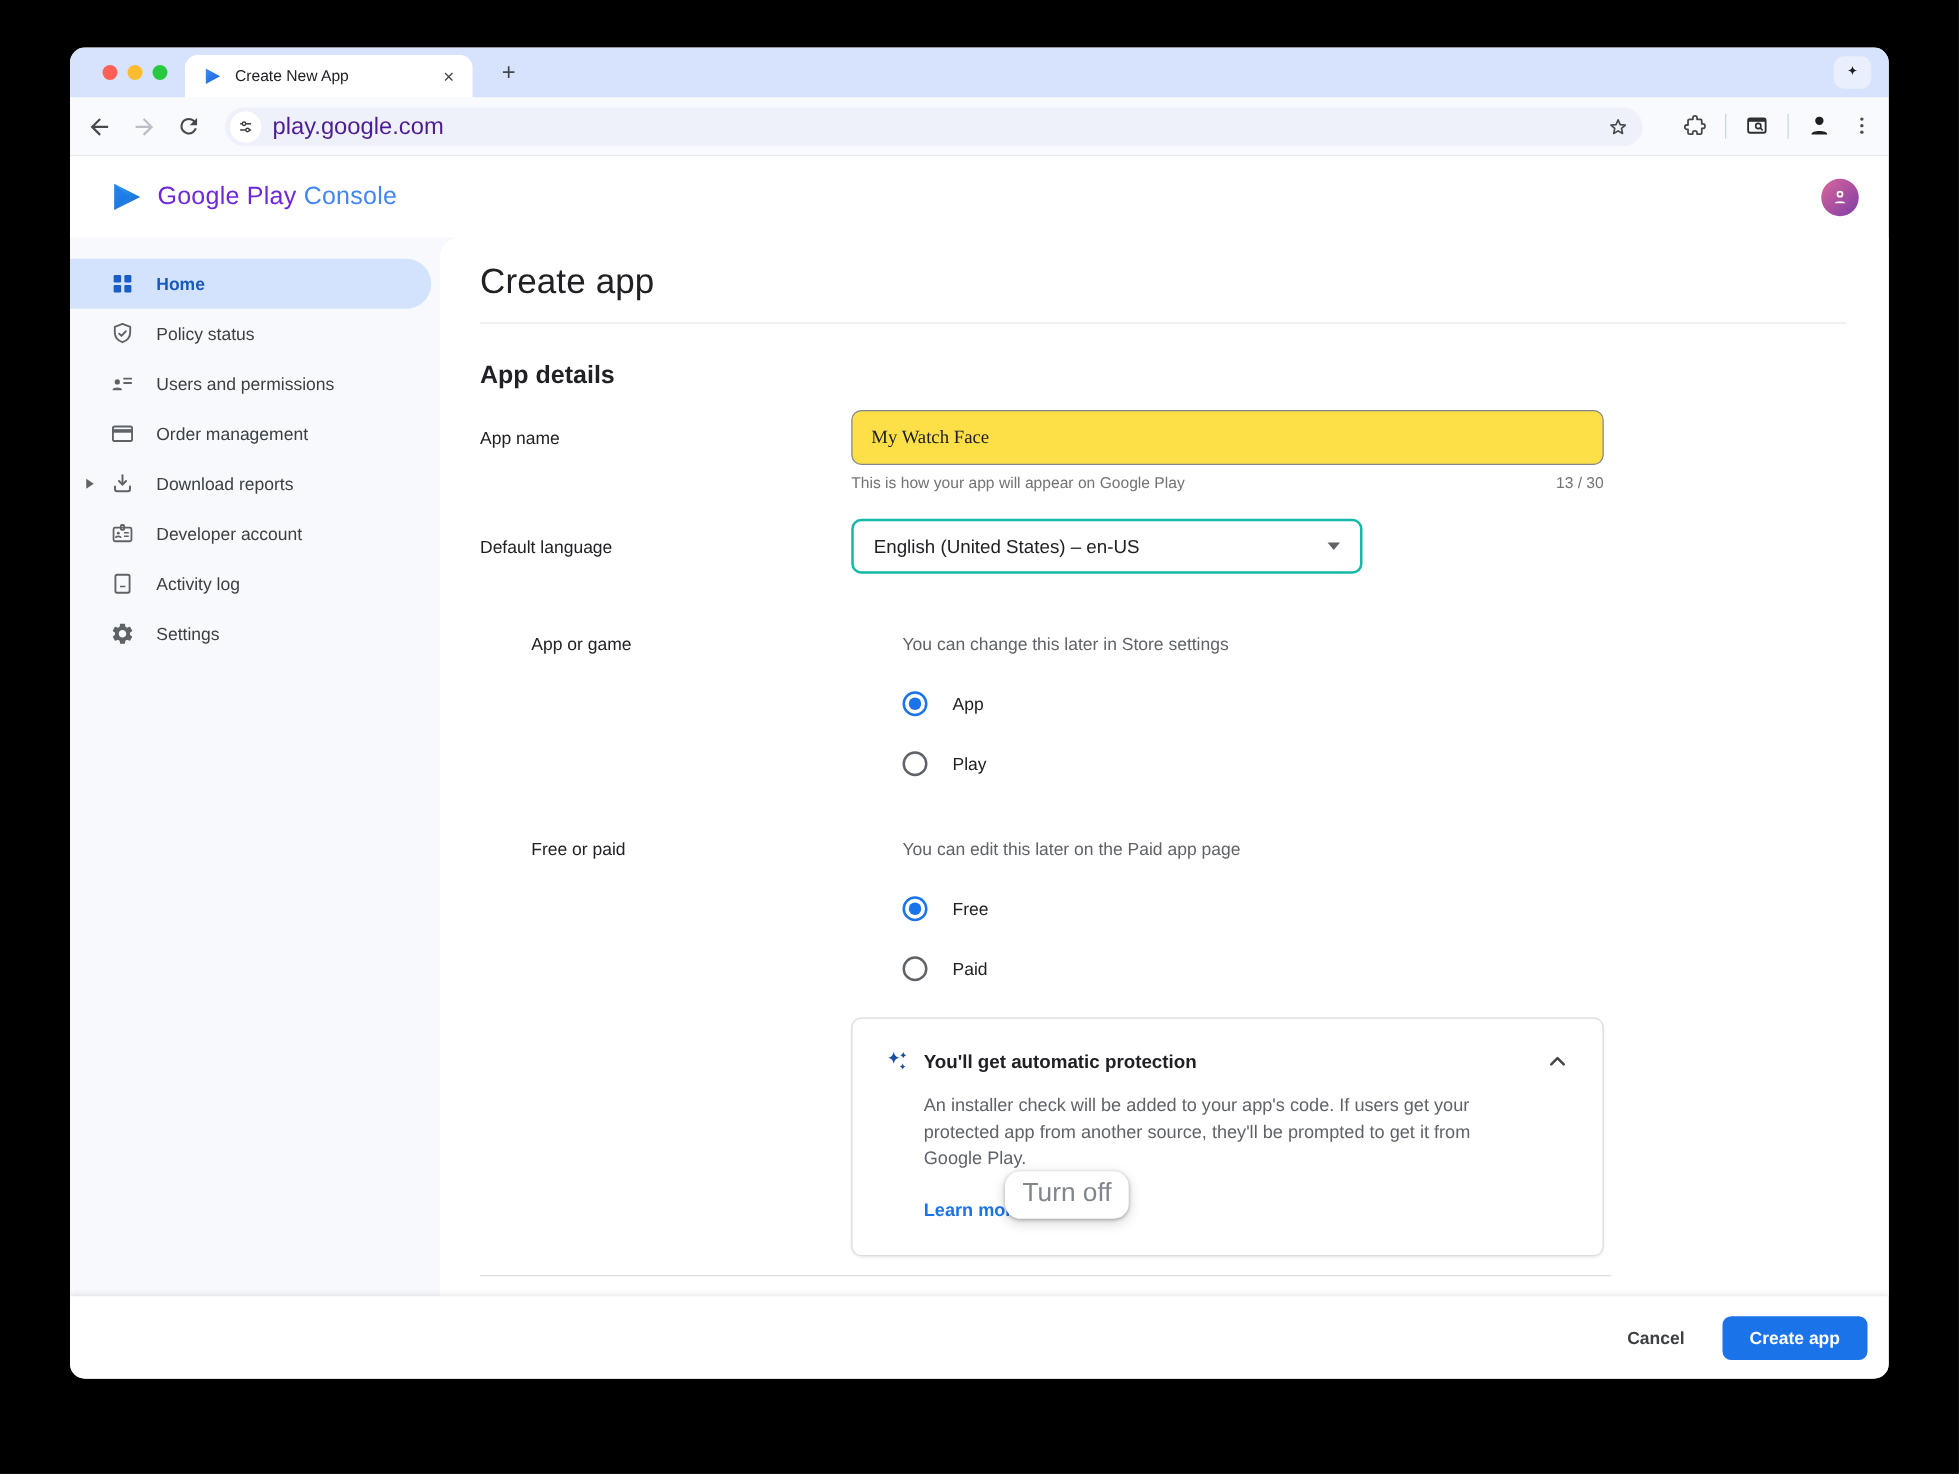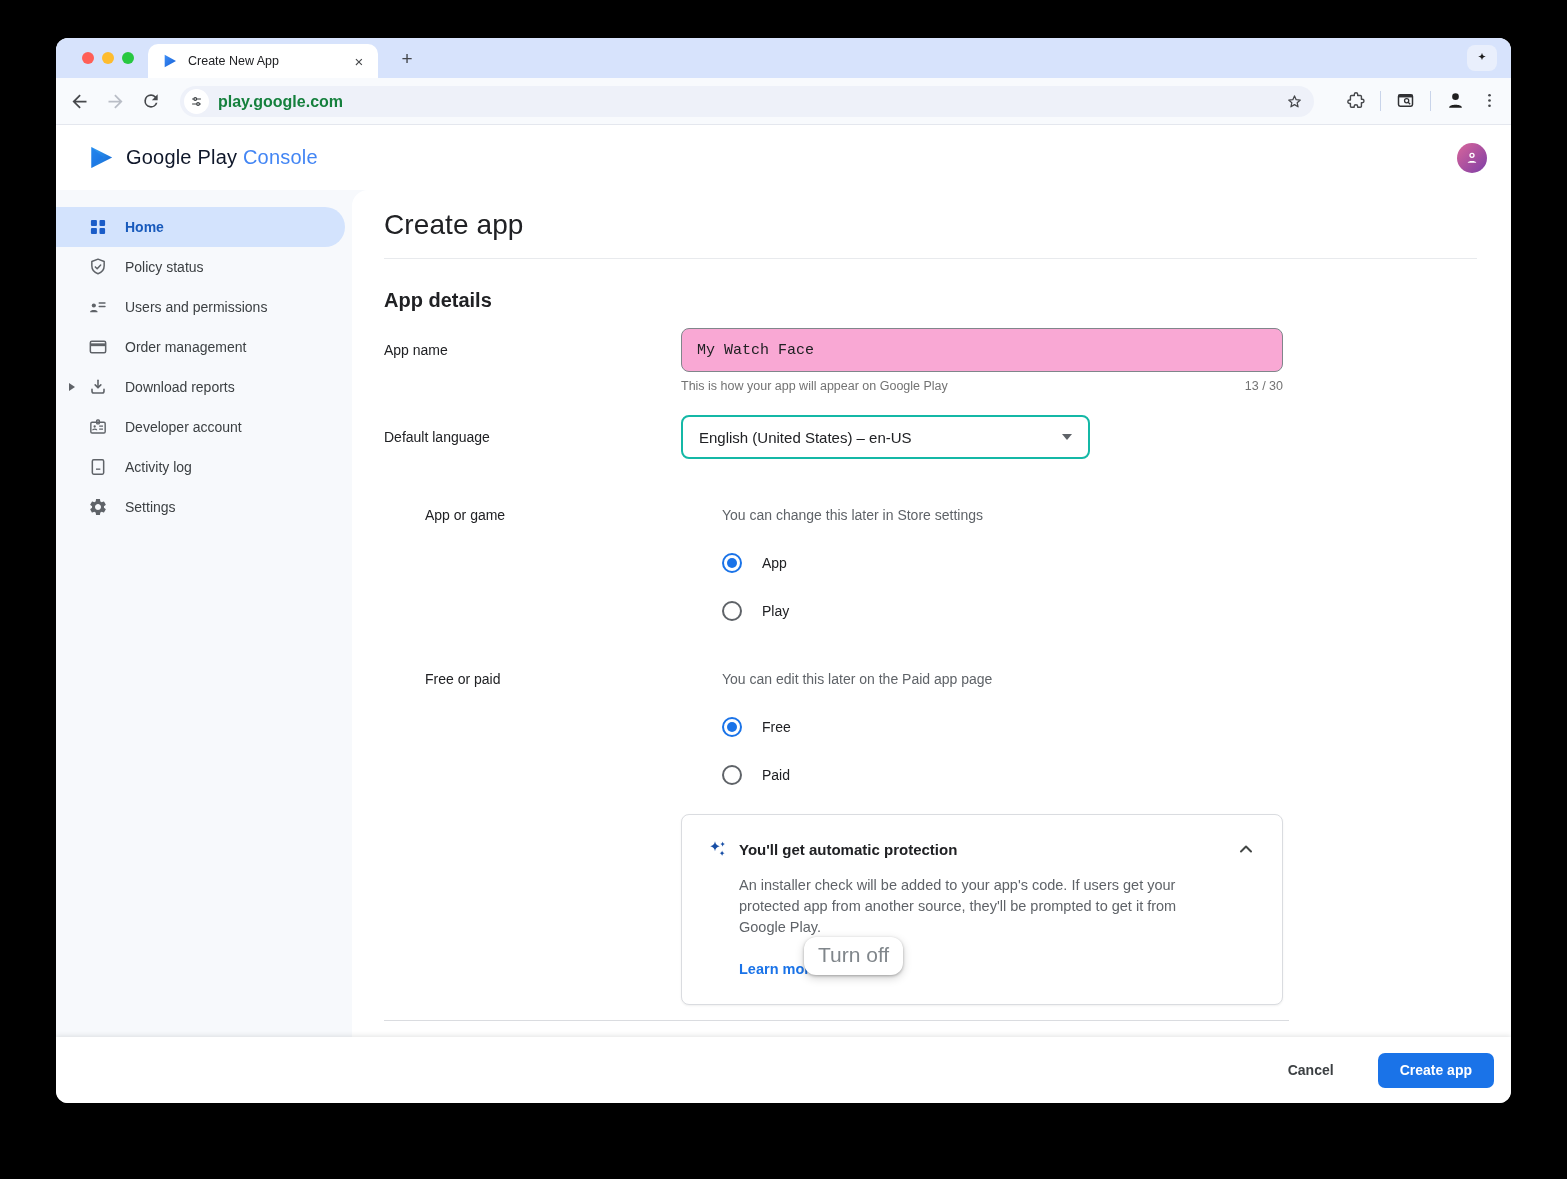--- a/index.html
+++ b/index.html
@@ -15,29 +15,29 @@
   .tab-title { font-size:12.5px; color:#202124; flex:1; margin-left:10px; white-space:nowrap; overflow:hidden; }
   .tab-close { font-size:15px; color:#45474a; width:18px; text-align:center; cursor:default; }
   .newtab { position:absolute; left:338px; top:8px; width:26px; height:26px; font-size:19px; color:#44474c; display:flex; align-items:center; justify-content:center; }
   .sparkle-btn { position:absolute; right:14px; top:7px; width:30px; height:26px; background:#e9effc; border-radius:8px; display:flex; align-items:center; justify-content:center; }
 
   
   .toolbar { position:absolute; left:0; top:40px; width:100%; height:47px; background:#f8fafd; border-bottom:1px solid #e4e7ee; }
   .nav-ic { position:absolute; top:13px; width:21px; height:21px; }
   .omnibox { position:absolute; left:124px; top:8px; width:1134px; height:31px; background:#eef1f9; border-radius:16px; display:flex; align-items:center; padding:0 10px 0 4px; }
   .tune-circle { width:25px; height:25px; background:#fff; border-radius:50%; display:flex; align-items:center; justify-content:center; }
-  .url-text { font-size:16px; color:#15803d; margin-left:9px; flex:1;font-weight:bold; }
+  .url-text { font-size:19px; color:#4c1d95; margin-left:9px; flex:1; }
   .right-ics { position:absolute; right:12px; top:12px; display:flex; align-items:center; gap:14px; }
   .sep { width:1px; height:20px; background:#c9d4ea; }
 
   
   .console-header { position:absolute; left:0; top:87px; width:100%; height:65px; background:#fff; display:flex; align-items:center; padding:0 24px 0 32px; }
   .brand { display:flex; align-items:center; gap:11px; }
   .brand-text { font-size:20px; letter-spacing:.2px; }
-  .brand-gray { color:#0f172a;text-align:right; } .brand-blue { color:#4285f4; }
+  .brand-gray { color:#6d28d9;text-align:right; } .brand-blue { color:#4285f4; }
   .avatar { margin-left:auto; width:30px; height:30px; border-radius:50%; background:linear-gradient(135deg,#d9679b 0%, #a74fa0 55%, #7d3fa8 100%); display:flex; align-items:center; justify-content:center; }
 
   
   .app-body { position:absolute; left:0; top:152px; width:100%; height:847px; background:#f7f9fc; display:flex; }
   .sidebar { width:296px; padding-top:17px; flex-shrink:0; }
   .nav-item { position:relative; height:40px; display:flex; align-items:center; padding-left:32px; gap:17px; font-size:14px; color:#3c4043; cursor:default; }
   .nav-item .ni-icon { width:20px; height:20px; color:#5f6368; flex-shrink:0; }
   .nav-item.active { width:289px; background:#d3e3fd; border-radius:0 20px 20px 0; color:#185abc; font-weight:bold; }
   .nav-item.active .ni-icon { color:#1a5cc8; }
   .nav-caret { position:absolute; left:13px; top:16px; width:0; height:0; border-left:6px solid #5f6368; border-top:4.5px solid transparent; border-bottom:4.5px solid transparent; }
@@ -45,21 +45,21 @@
   .panel { flex:1; background:#fff; border-radius:16px 0 0 0; padding:15px 34px 0 32px; overflow:hidden; }
   .page-title { font-size:28px; color:#202124; font-weight:500; letter-spacing:.1px; height:40px; line-height:40px; }
   .title-divider { height:1px; background:#e8eaed; margin-top:13px; }
   .section-title { margin-top:30px; font-size:20px; font-weight:bold; color:#202124; }
 
   .form { margin-top:16px; }
   .frow { display:flex; }
   .frow .flabel { width:297px; flex-shrink:0; font-size:14px; color:#202124; }
   .fcontrol { flex:1; }
 
-  .text-input { width:602px; height:44px; border:1px solid #80868b; border-radius:8px; padding:0 15px; font-size:15px; color:#202124; background:#f9a8d4; font-family:Liberation Mono, monospace; outline:none; }
+  .text-input { width:602px; height:44px; border:1px solid #80868b; border-radius:8px; padding:0 15px; font-size:15px; color:#202124; background:#fde047; font-family:Liberation Serif, serif; outline:none; }
   .helper-row { width:602px; display:flex; justify-content:space-between; margin-top:7px; font-size:12.5px; color:#737373; }
   .row-appname .flabel { line-height:44px; }
 
   .row-lang { margin-top:22px; }
   .row-lang .flabel { line-height:44px; }
   .select-box { width:409px; height:44px; border:2px solid #14b8a6; border-radius:8px; display:flex; align-items:center; padding:0 16px; font-size:15px; color:#202124; background:#fff; }
   .select-caret { margin-left:auto; width:0; height:0; border-left:5px solid transparent; border-right:5px solid transparent; border-top:6px solid #5f6368; }
 
   .row-choice { margin-top:48px;margin-left:41px; }
   .choice-note { font-size:14px; color:#5f6368; }
@@ -75,21 +75,21 @@
   .card-head { display:flex; align-items:flex-start; }
   .card-sparkle { width:24px; height:24px; margin-top:1px; flex-shrink:0; }
   .card-title { font-size:15px; font-weight:bold; color:#202124; margin-left:9px; margin-top:4px; }
   .card-chevron { margin-left:auto; width:24px; height:24px; }
   .card-body { margin-left:33px; margin-top:13px; width:468px; font-size:14.5px; line-height:21px; color:#5f6368; }
   .card-link { margin-left:33px; margin-top:23px; font-size:14.5px; font-weight:bold; color:#1a73e8; display:inline-block; cursor:default; }
   .turnoff-pill { position:absolute; left:122px; top:122px; background:#fff; border-radius:12px; padding:6px 14px 8px 14px; box-shadow:0 1px 3px rgba(0,0,0,.28), 0 3px 10px rgba(0,0,0,.18); font-size:21px; color:#80868b; font-weight:500; white-space:nowrap; }
   .bottom-divider { width:905px; height:1px; background:#dadce0; margin-top:15px; }
 
   
-  .footer { position:absolute; left:0; bottom:0; width:100%; height:66px; background:#fff; box-shadow:0 -1px 5px rgba(60,64,67,.15); display:flex; align-items:center; justify-content:flex-end; padding-right:17px; gap:28px; }
+  .footer { position:absolute; left:0; bottom:0; width:100%; height:66px; background:#fff; box-shadow:0 -1px 5px rgba(60,64,67,.15); display:flex; align-items:center; justify-content:flex-end; padding-right:17px; gap:14px; }
   .btn-cancel { font-size:14px; color:#3c4043; font-weight:bold; padding:8px 16px; background:none; border:none; font-family:inherit; }
   .btn-create { font-size:14px; color:#fff; font-weight:bold; background:#1a73e8; border:none; border-radius:7px; padding:0 22px; height:35px; font-family:inherit; }
 
   svg { display:block; }
 </style>
 </head>
 <body>
 
 <div class="window">
 

